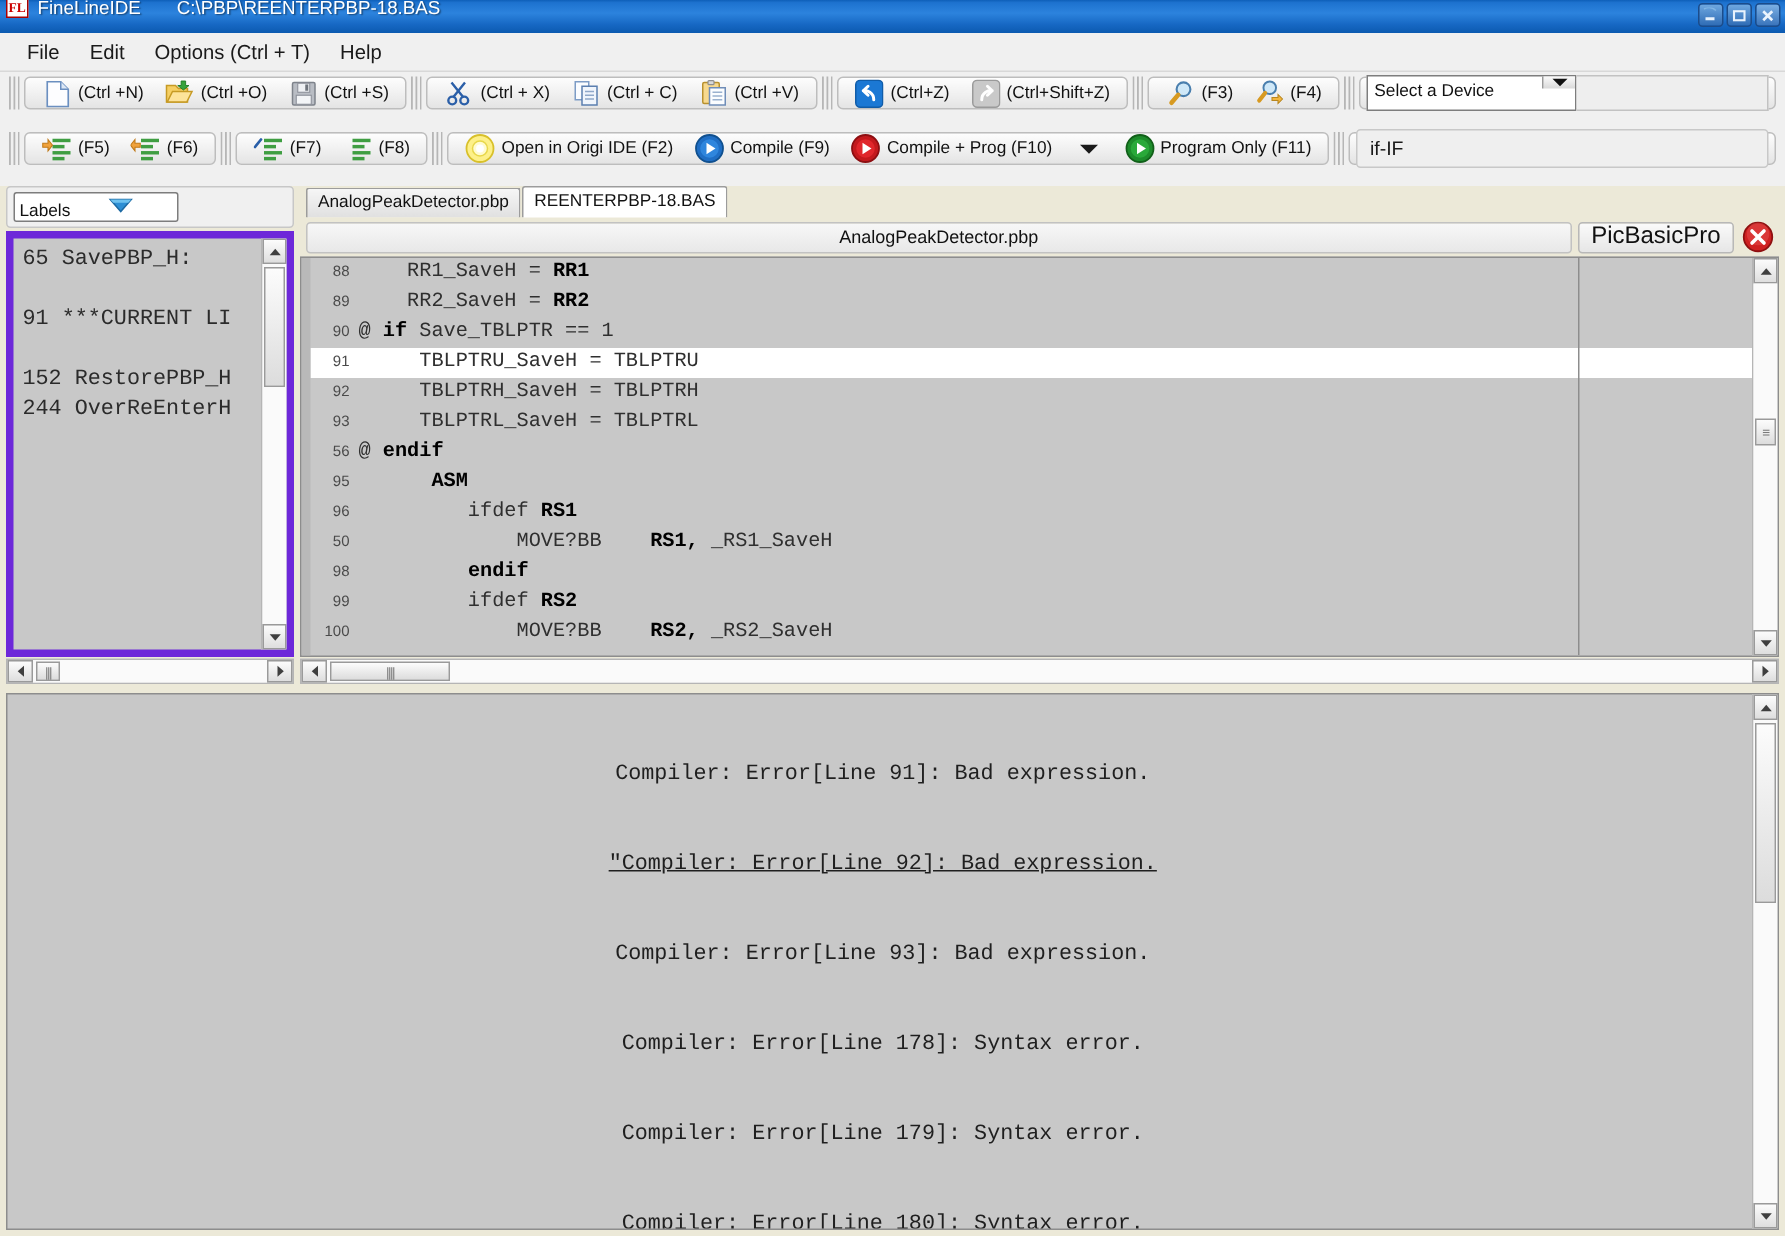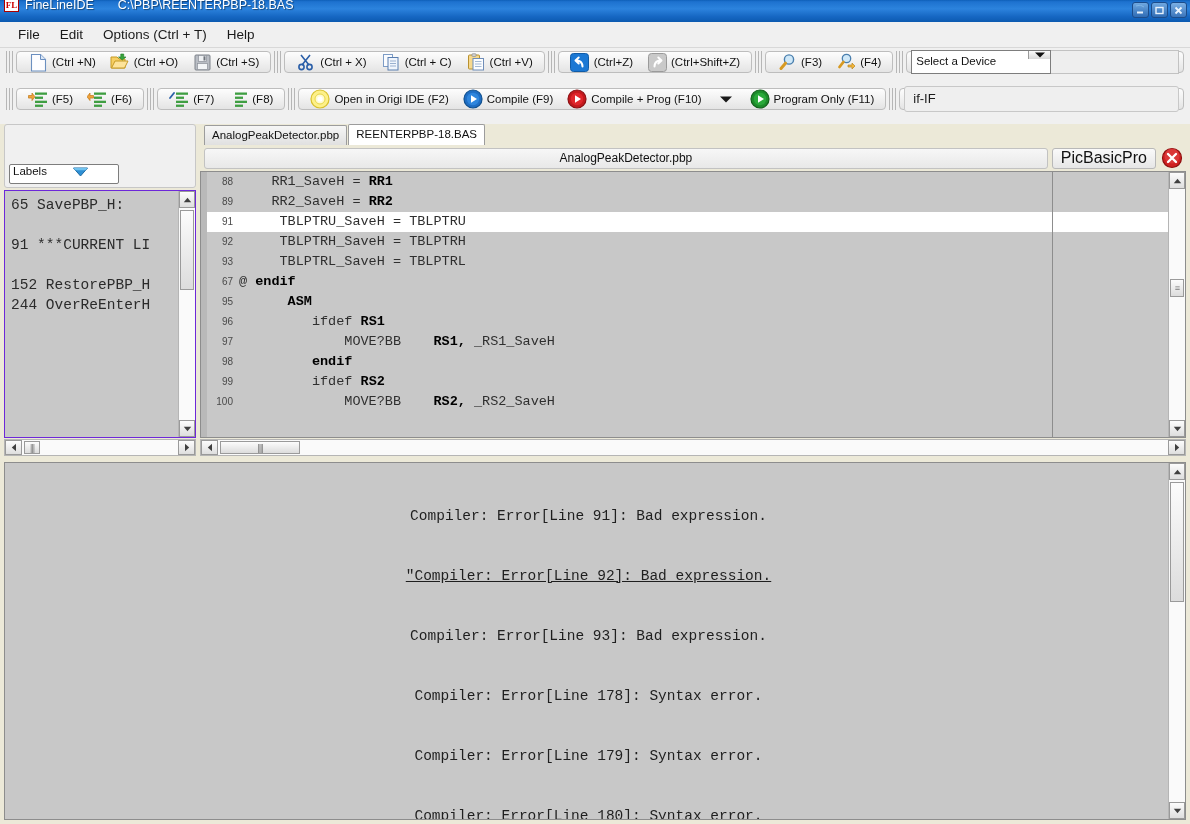--- a/index.html
+++ b/index.html
@@ -172,33 +172,32 @@
 
   
   .labels-panel { width: 192px; display: flex; flex-direction: column; }
   .labels-combo-wrap {
     border: 1px solid #c7c7c7; border-radius: 3px;
     background: #f0f0f0;
     padding: 3px 4px;
     margin-bottom: 2px;
   }
   .labels-combo {
-    display: flex; align-items: flex-start;
+    display: flex; align-items: flex-end;
     height: 20px;
     background: #fff;
     border: 1px solid #7d7d7d;
     border-radius: 2px;
     padding: 0 3px;
     width: 110px;
-    margin-top: 36px;
   }
   .labels-combo span { font-size: 11.5px; color: #111; flex: 1 1 auto; }
   .labels-list-frame {
     flex: 1 1 auto;
-    border: 1px solid #6d28d9;
+    border: 5px solid #6d28d9;
     background: #c8c8c8;
     display: flex;
     position: relative;
     overflow: hidden;
   }
   .labels-list {
     flex: 1 1 auto;
     font-family: "Liberation Mono", monospace;
     font-size: 14.5px;
     color: #2b2b2b;
@@ -730,27 +729,28 @@
       </div>
 
       <div class="code-frame">
         <div class="code-area">
           <div class="gutter-strip"></div>
           <div class="code-lines">
             <div class="margin-line"></div>
 
             <div class="cline"><span class="lnum">88</span><span class="ctext"><span>    RR1_SaveH = </span><b>RR1</b></span></div>
             <div class="cline"><span class="lnum">89</span><span class="ctext"><span>    RR2_SaveH = </span><b>RR2</b></span></div>
+            <div class="cline"><span class="lnum">90</span><span class="ctext"><span>@ </span><b>if</b><span> Save_TBLPTR == 1</span></span></div>
             <div class="cline cur"><span class="lnum">91</span><span class="ctext"><span>     TBLPTRU_SaveH = TBLPTRU</span></span></div>
             <div class="cline"><span class="lnum">92</span><span class="ctext"><span>     TBLPTRH_SaveH = TBLPTRH</span></span></div>
             <div class="cline"><span class="lnum">93</span><span class="ctext"><span>     TBLPTRL_SaveH = TBLPTRL</span></span></div>
-            <div class="cline"><span class="lnum">67</span><span class="ctext"><span>@ </span><b>endif</b></span></div>
+            <div class="cline"><span class="lnum">56</span><span class="ctext"><span>@ </span><b>endif</b></span></div>
             <div class="cline"><span class="lnum">95</span><span class="ctext"><span>      </span><b>ASM</b></span></div>
             <div class="cline"><span class="lnum">96</span><span class="ctext"><span>         ifdef </span><b>RS1</b></span></div>
-            <div class="cline"><span class="lnum">97</span><span class="ctext"><span>             MOVE?BB    </span><b>RS1,</b><span> _RS1_SaveH</span></span></div>
+            <div class="cline"><span class="lnum">50</span><span class="ctext"><span>             MOVE?BB    </span><b>RS1,</b><span> _RS1_SaveH</span></span></div>
             <div class="cline"><span class="lnum">98</span><span class="ctext"><span>         </span><b>endif</b></span></div>
             <div class="cline"><span class="lnum">99</span><span class="ctext"><span>         ifdef </span><b>RS2</b></span></div>
             <div class="cline"><span class="lnum">100</span><span class="ctext"><span>             MOVE?BB    </span><b>RS2,</b><span> _RS2_SaveH</span></span></div>
           </div>
         </div>
         <div class="code-vscroll-wrap">
           <div class="vscroll" style="flex:1 1 auto;border-left:1px solid #b5b5b5;">
             <div class="sbtn">
               <svg width="9" height="6" viewBox="0 0 9 6">
                   <path d="M4.5 0.8 L8.2 5.2 L0.8 5.2 z" fill="#3f3f3f"></path>

